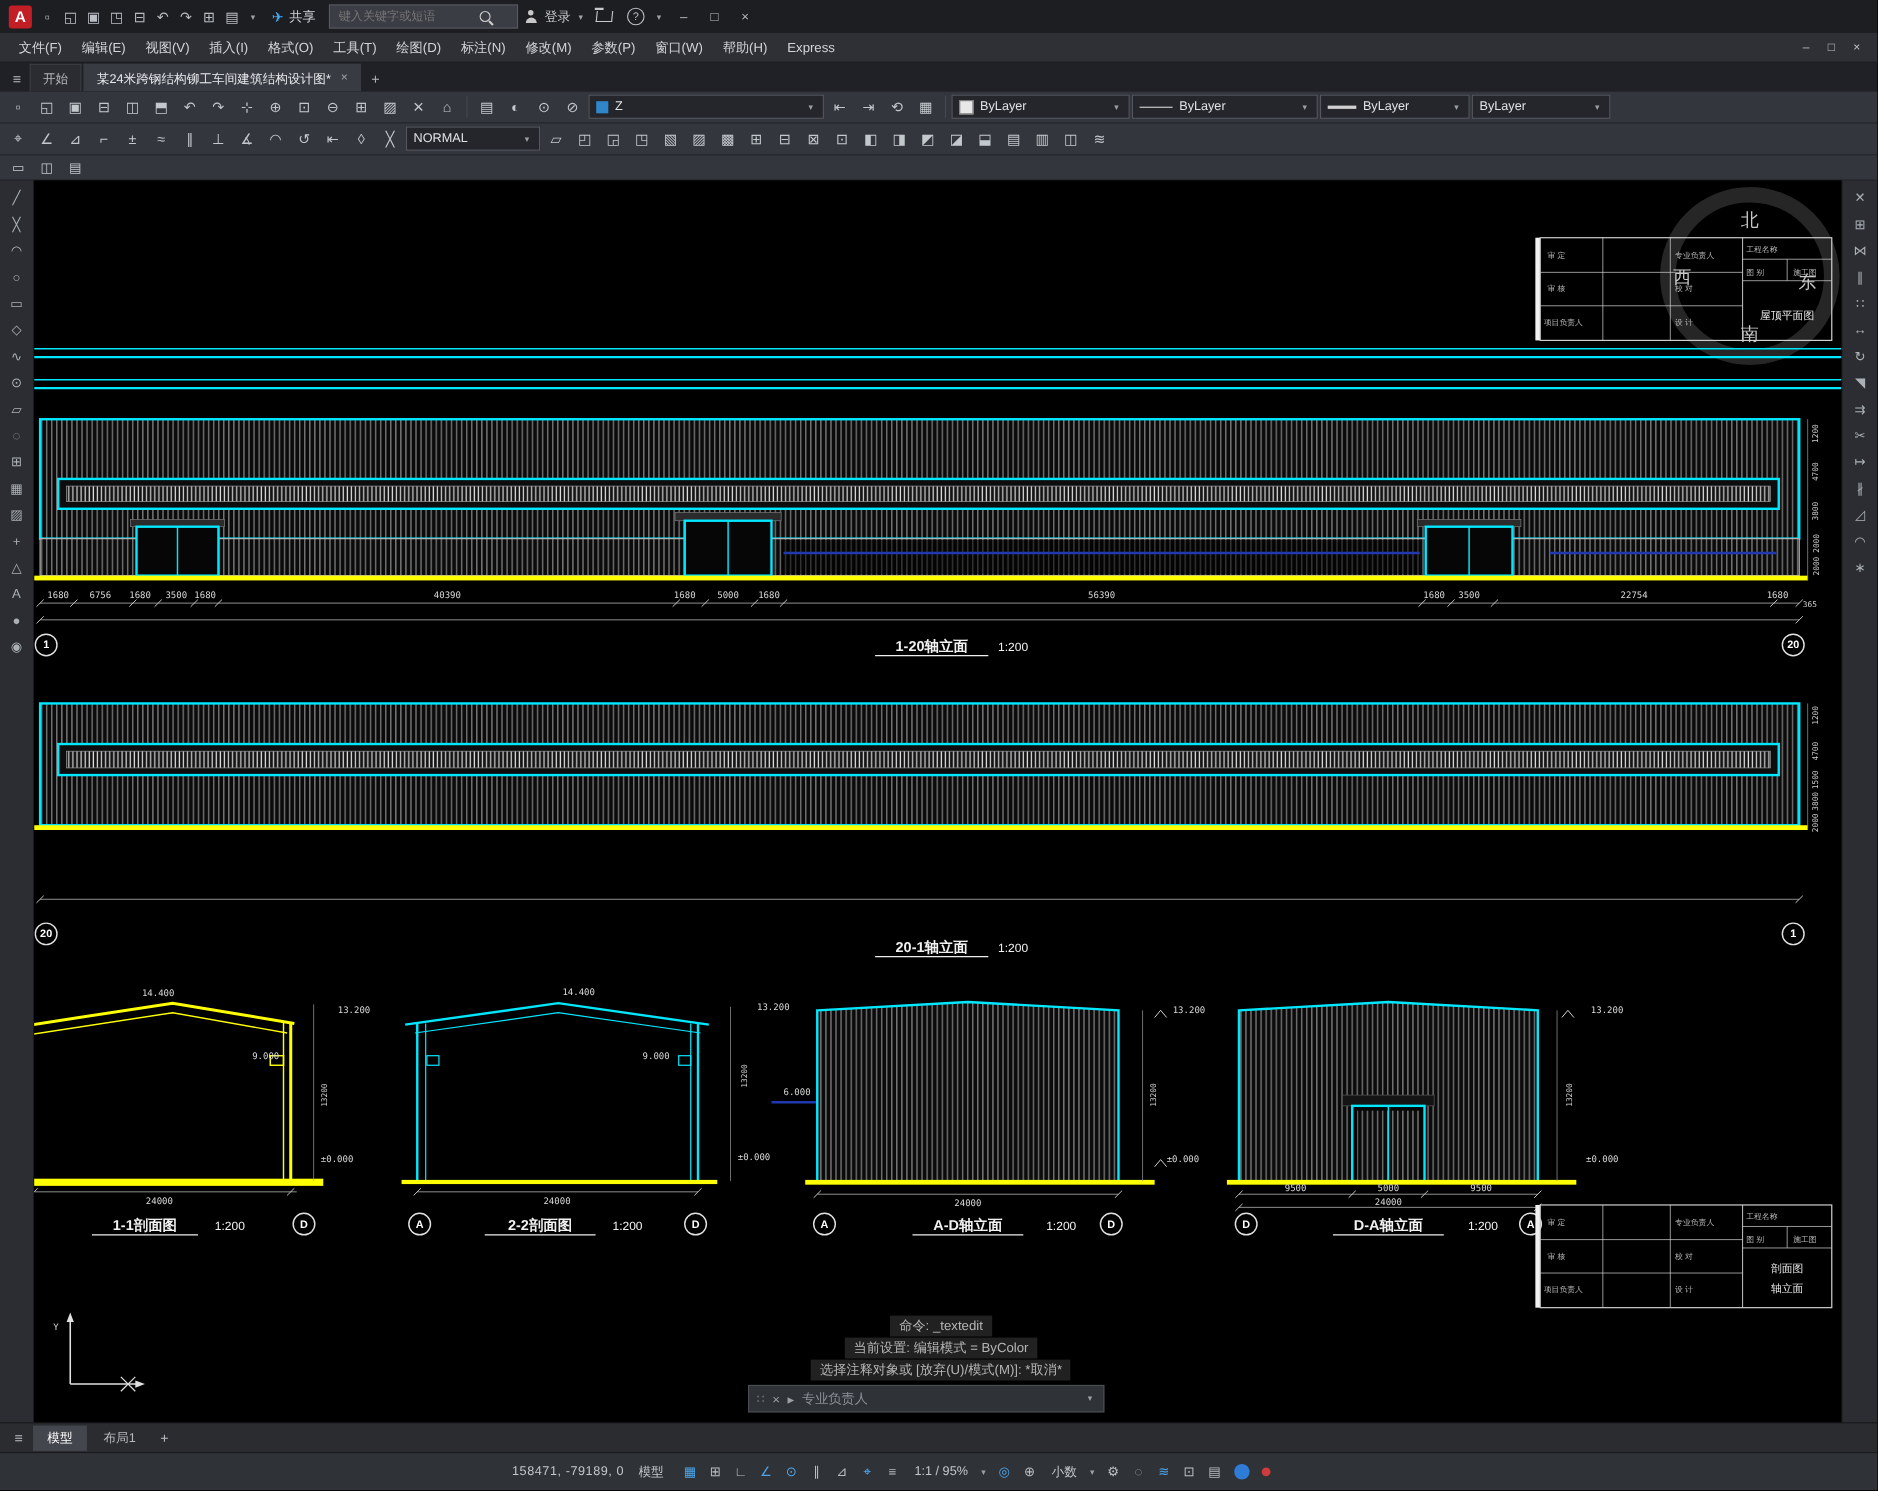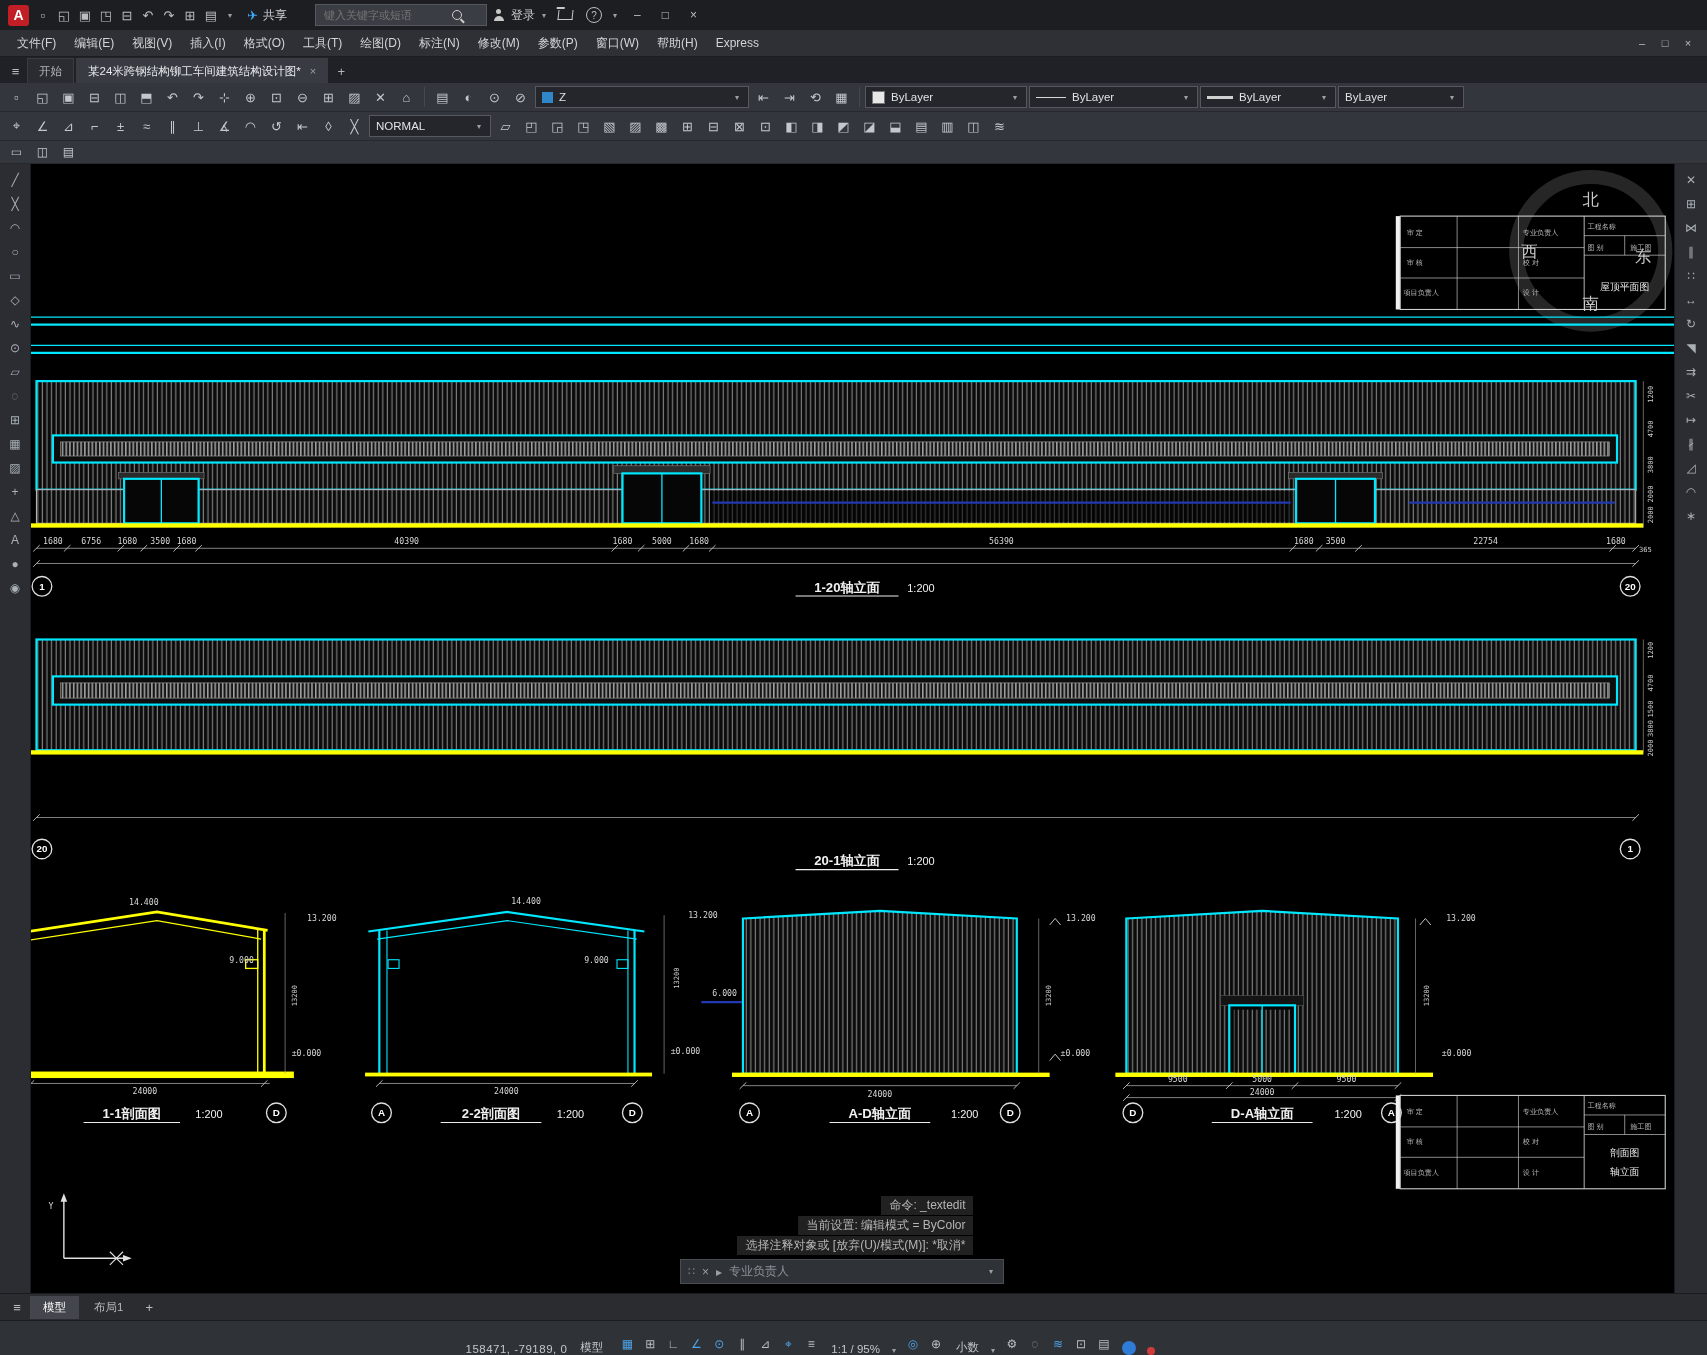--- a/index.html
+++ b/index.html
@@ -9,21 +9,21 @@
   
   .titlebar{flex:0 0 30px;background:#1d1e22;display:flex;align-items:center;gap:4px;padding:0 8px;font-size:12px;}
   .logo{width:21px;height:21px;background:#c21e25;color:#fff;font-weight:bold;display:flex;align-items:center;justify-content:center;border-radius:3px;font-size:14px;flex:0 0 auto;}
   .iconrow{display:inline-flex;align-items:center;gap:1px;}
   .ic{display:inline-flex;width:23px;height:21px;align-items:center;justify-content:center;color:#b9bec4;font-size:13px;cursor:default;flex: 0 0 auto;}
   .titlebar .ic{width:20px;}
   .caret{font-size:8px;color:#9aa0a6;padding:0 3px;}
   .share{display:flex;align-items:center;gap:5px;color:#cfd3d8;padding:0 8px;white-space:nowrap;}
   .plane{color:#3fa9f5;font-size:13px;}
   .tb-center{flex:1;display:flex;justify-content:center;gap:16px;font-size:12.5px;color:#d6d6d6;white-space:nowrap;overflow:hidden;}
-  .searchbox{display:flex;align-items:center;background:#3a3d43;border:1px solid #55585e;height:20px;padding:0 6px;width:158px;flex:0 0 auto;margin-left:16px;}
+  .searchbox{display:flex;align-items:center;background:#3a3d43;border:1px solid #55585e;height:20px;padding:0 6px;width:158px;flex:0 0 auto;}
   .searchbox input{background:transparent;border:none;outline:none;color:#cfcfcf;font-size:11px;width:126px;font-family:"Liberation Sans",sans-serif;}
   .ic-search{width:8px;height:8px;border:1.5px solid #cfcfcf;border-radius:50%;position:relative;display:inline-block;}
   .ic-search::after{content:"";position:absolute;width:5px;height:1.5px;background:#cfcfcf;transform:rotate(45deg);bottom:-2px;right:-4px;}
   .ic-user{width:12px;height:12px;position:relative;display:inline-block;margin:0 2px;}
   .ic-user::before{content:"";position:absolute;width:5px;height:5px;border-radius:50%;background:#c8c8c8;left:3.5px;top:0;}
   .ic-user::after{content:"";position:absolute;width:10px;height:5px;border-radius:5px 5px 0 0;background:#c8c8c8;left:1px;bottom:0;}
   .ic-cart{width:13px;height:9px;border:1.5px solid #c8c8c8;border-top:none;position:relative;display:inline-block;margin:0 5px;transform:skewX(-6deg);}
   .ic-cart::before{content:"";position:absolute;width:8px;height:1.5px;background:#c8c8c8;top:-3px;left:-3px;}
   .ic-help{width:14px;height:14px;border-radius:50%;border:1px solid #b9bec4;display:inline-flex;align-items:center;justify-content:center;font-size:10px;color:#b9bec4;margin:0 4px;}
   .winbtns .ic{width:27px;font-size:12px;}
@@ -74,35 +74,35 @@
   .t6{font-size:6.5px;fill:#cfcfcf;font-family:"DejaVu Sans Mono","Liberation Mono",monospace;}
   .lbl{font-size:12px;font-weight:bold;fill:#f1f1f1;}
   .scl{font-size:10px;fill:#f1f1f1;}
   .axt{font-size:9px;font-weight:bold;fill:#ffffff;}
   .tbx{font-size:6.5px;fill:#b8b8b8;}
   .tbt{font-size:9px;fill:#eaeaea;}
   .cmp{font-size:15px;fill:#c9c9c9;}
   svg text{user-select:none;}
 
   
-  .cmd-hist{position:absolute;left:43%;bottom:38px;display:flex;flex-direction:column;align-items:flex-end;gap:1px;font-size:12px;color:#b5b5b5;}
+  .cmd-hist{position:absolute;left:43%;bottom:38px;display:flex;flex-direction:column;align-items:center;gap:1px;font-size:12px;color:#b5b5b5;}
   .cmd-hist div{background:rgba(88,88,88,.38);padding:1px 8px;white-space:nowrap;}
   .cmd-bar{position:absolute;left:39.5%;bottom:9px;width:308px;height:23px;background:#2f3237;border:1px solid #4a4d52;display:flex;align-items:center;font-size:12px;color:#9aa0a6;gap:7px;padding:0 7px;}
   .cmd-bar .grip{color:#7f858b;font-size:11px;}
   .cmd-prompt{color:#8b9197;white-space:nowrap;}
   .cmd-bar .caret{margin-left:auto;}
 
   
   .layoutbar{flex:0 0 26px;background:#2a2c30;display:flex;align-items:center;padding:0 6px;gap:2px;font-size:11.5px;border-top:1px solid #1a1b1e;}
   .ltab{padding:4px 13px;color:#b6b9bd;}
   .ltab.active{background:#43464d;color:#fff;}
   .layoutbar .ic{width:22px;}
 
   
-  .statusbar{flex:0 0 34px;background:#2f3237;display:flex;align-items:flex-end;font-size:11.5px;color:#c3c7cb;padding:0 10px;gap:3px;border-top:1px solid #1a1b1e;}
+  .statusbar{flex:0 0 34px;background:#2f3237;display:flex;align-items:center;font-size:11.5px;color:#c3c7cb;padding:0 10px;gap:3px;border-top:1px solid #1a1b1e;}
   .coords{margin-left:27%;letter-spacing:.5px;white-space:nowrap;}
   .sb-label{padding:0 10px;white-space:nowrap;}
   .sb-text{padding:0 6px;white-space:nowrap;}
   .statusbar .ic{width:22px;height:22px;font-size:12px;}
   .ic.on{color:#4da3e8;}
   .dot-blue{width:14px;height:14px;border-radius:50%;background:#2e7cd6;display:inline-block;margin:0 4px;}
   .dot-red{width:8px;height:8px;border-radius:50%;background:#d23b3b;display:inline-block;margin:0 4px;}
 </style>
 </head>
 <body>

